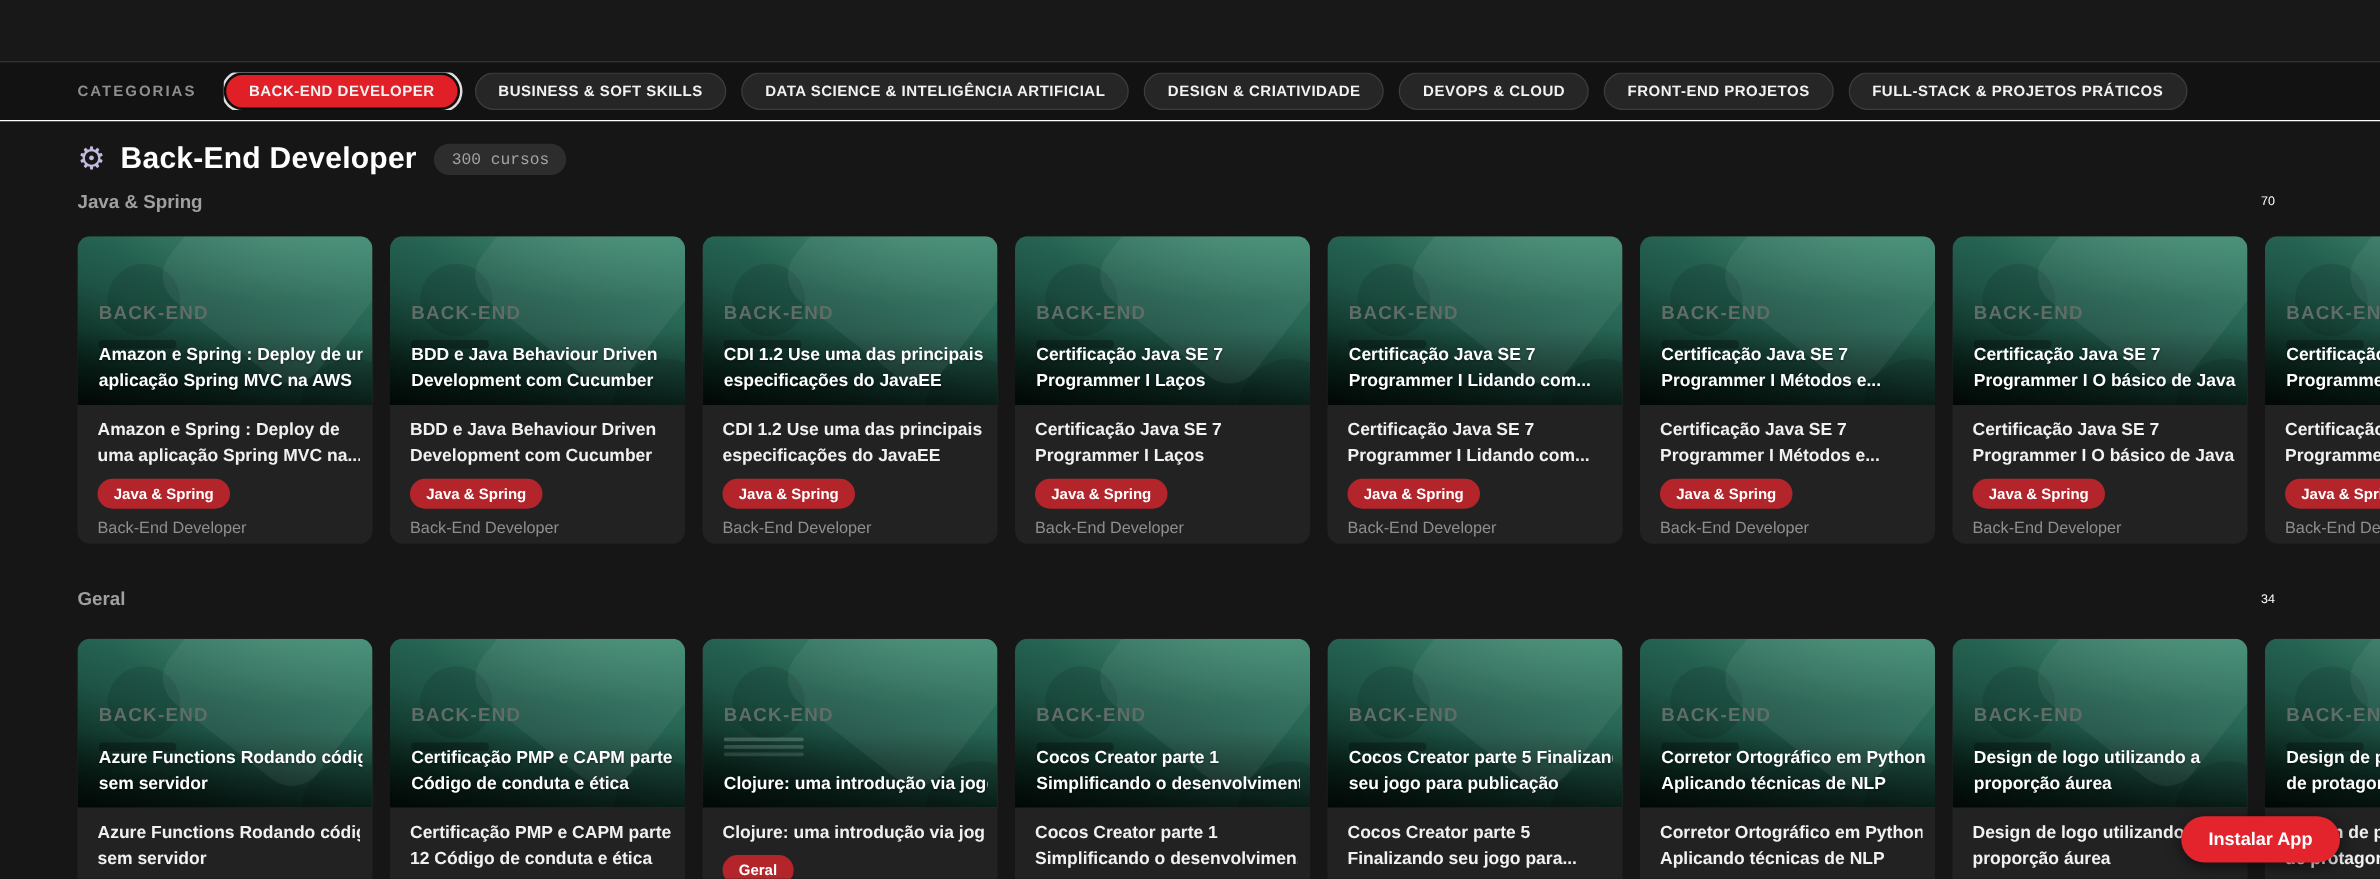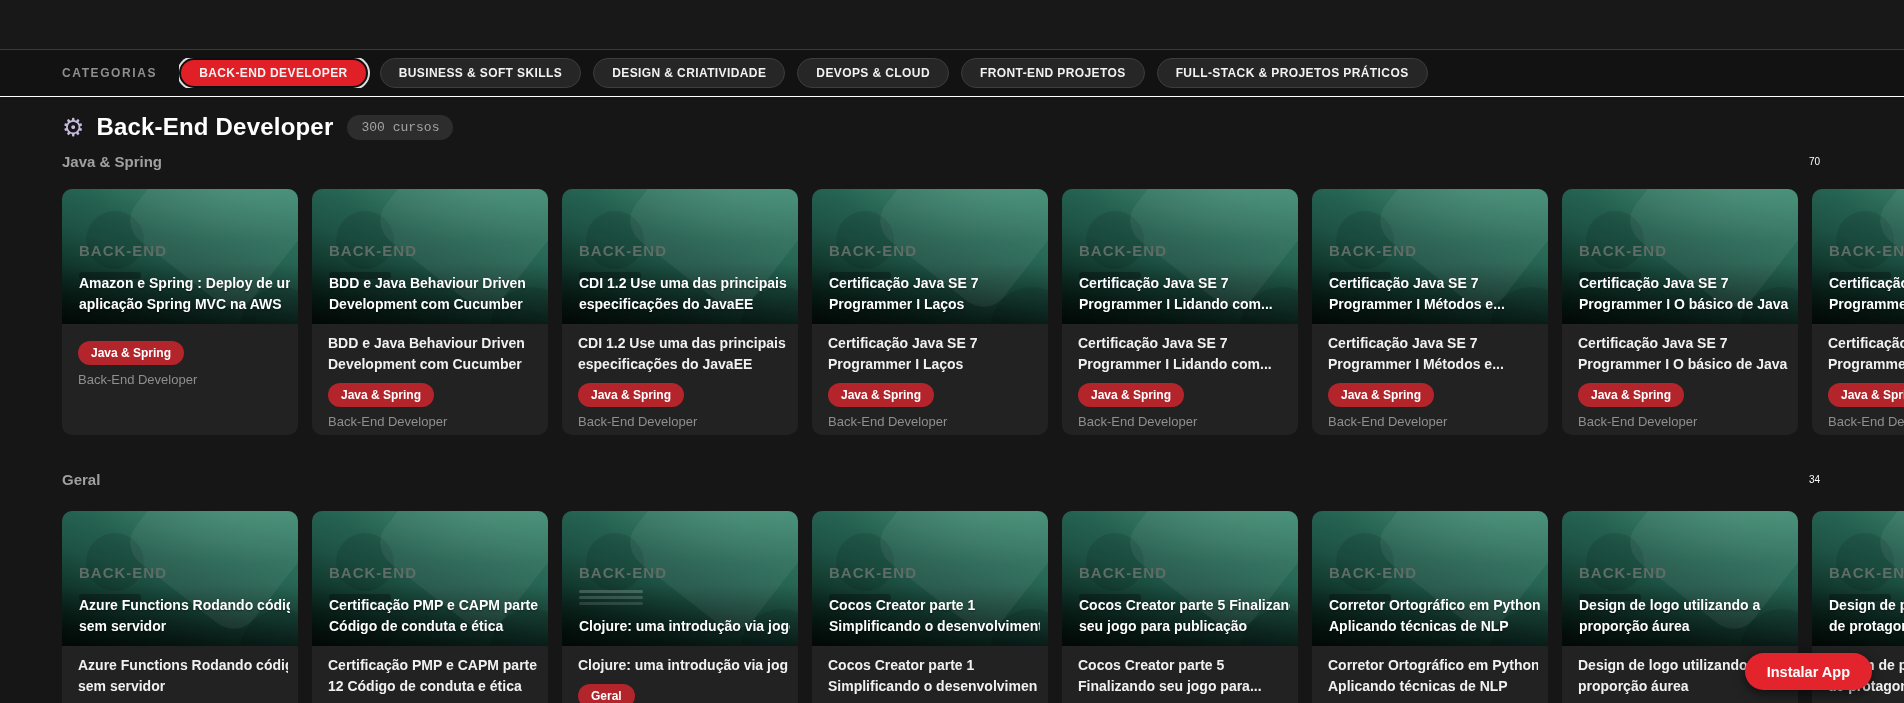--- a/index.html
+++ b/index.html
@@ -62,20 +62,23 @@
 <nav class="catbar">
   <span class="cat-label">CATEGORIAS</span>
   <div class="pills" id="pills">
       <div class="pill selected">
     <span>BACK-END DEVELOPER</span>
   </div>
       <div class="pill">
     <span>BUSINESS &amp; SOFT SKILLS</span>
   </div>
       <div class="pill">
+    <span>DATA SCIENCE &amp; INTELIGÊNCIA ARTIFICIAL</span>
+  </div>
+      <div class="pill">
     <span>DESIGN &amp; CRIATIVIDADE</span>
   </div>
       <div class="pill">
     <span>DEVOPS &amp; CLOUD</span>
   </div>
       <div class="pill">
     <span>FRONT-END PROJETOS</span>
   </div>
       <div class="pill">
     <span>FULL-STACK &amp; PROJETOS PRÁTICOS</span>
@@ -100,20 +103,22 @@
     <div class="banner">
       <div class="shape-circle"></div>
       <div class="shape-square"></div>
       <div class="shape-circle2"></div>
       <div class="banner-label">BACK-END</div>
       <div class="banner-bar"></div>
       <div class="banner-title">Amazon e Spring : Deploy de uma
 aplicação Spring MVC na AWS</div>
     </div>
     <div class="info">
+      <div class="info-title">Amazon e Spring : Deploy de
+uma aplicação Spring MVC na...</div>
       <div class="tag-row">
         <span class="tag">Java &amp; Spring</span>
       </div>
       <div class="card-cat">Back-End Developer</div>
     </div>
   </article>
           <article class="card">
     <div class="banner">
       <div class="shape-circle"></div>
       <div class="shape-square"></div>

